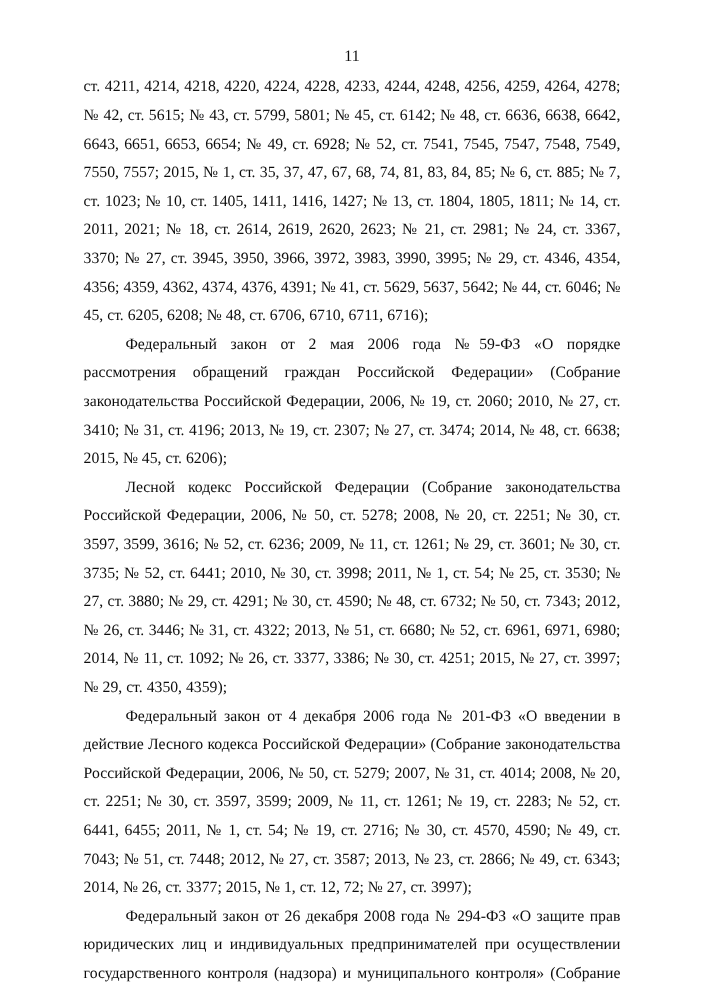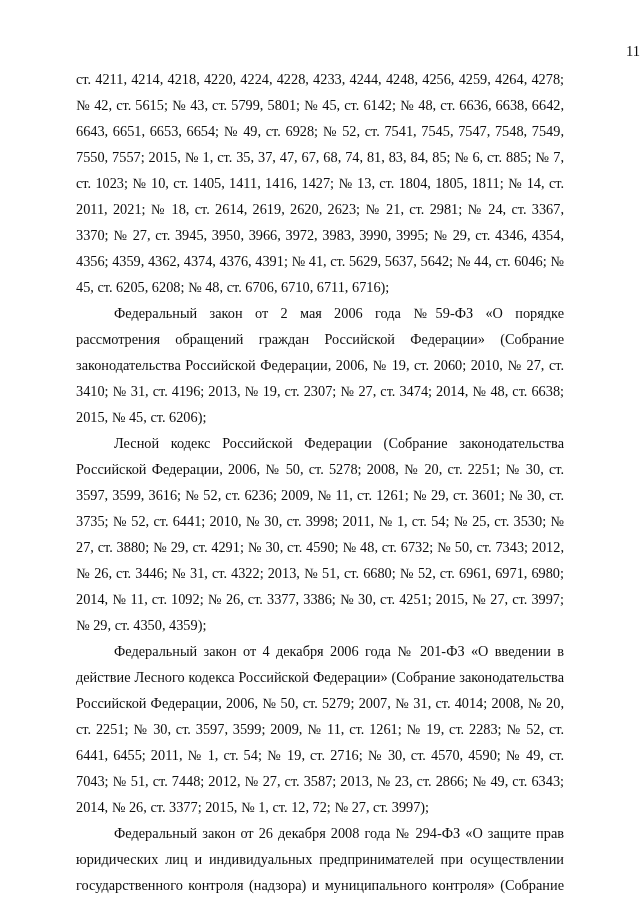--- a/index.html
+++ b/index.html
@@ -19,21 +19,21 @@
     width: 640px;
     height: 905px;
     box-sizing: border-box;
     padding: 0;
   }
   .page-number {
     position: absolute;
     top: 44px;
     left: 0;
     width: 640px;
-    text-align: right;
+    text-align: center;
     font-size: 14.5px;
     line-height: 1;
   }
   .body-text {
     position: absolute;
     top: 66px;
     left: 76px;
     width: 488px;
     font-size: 14.3px;
     line-height: 26px;

